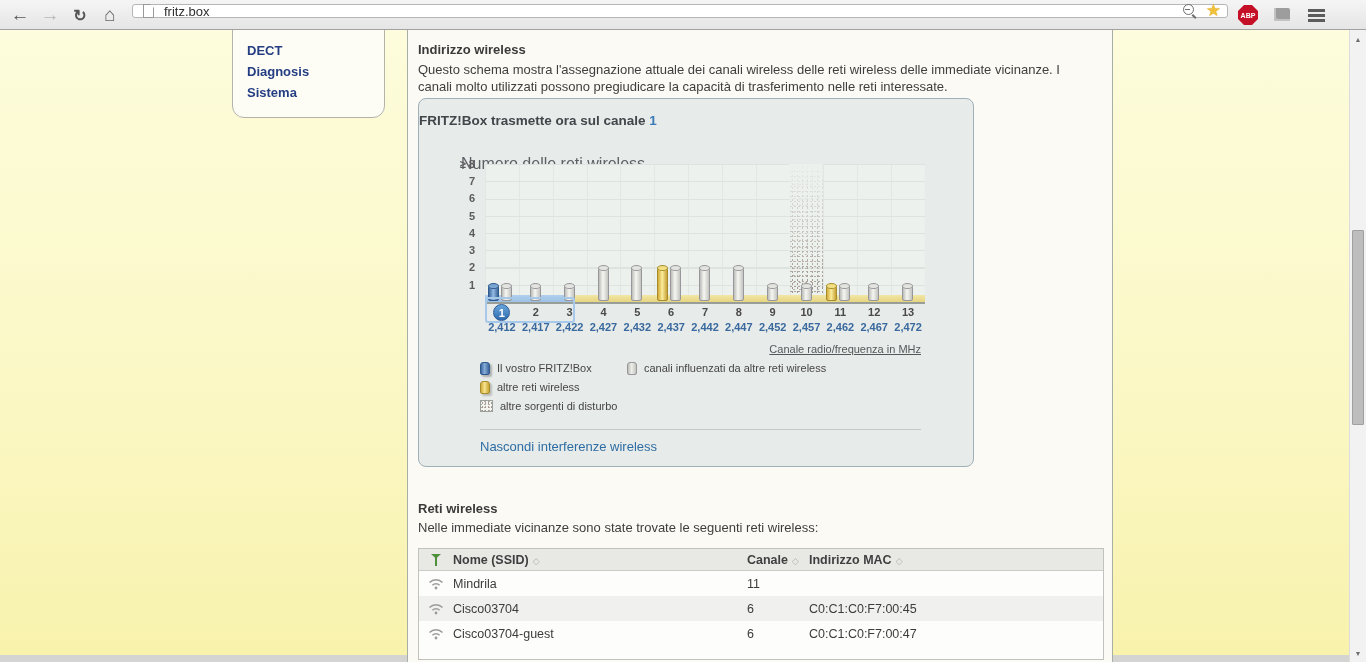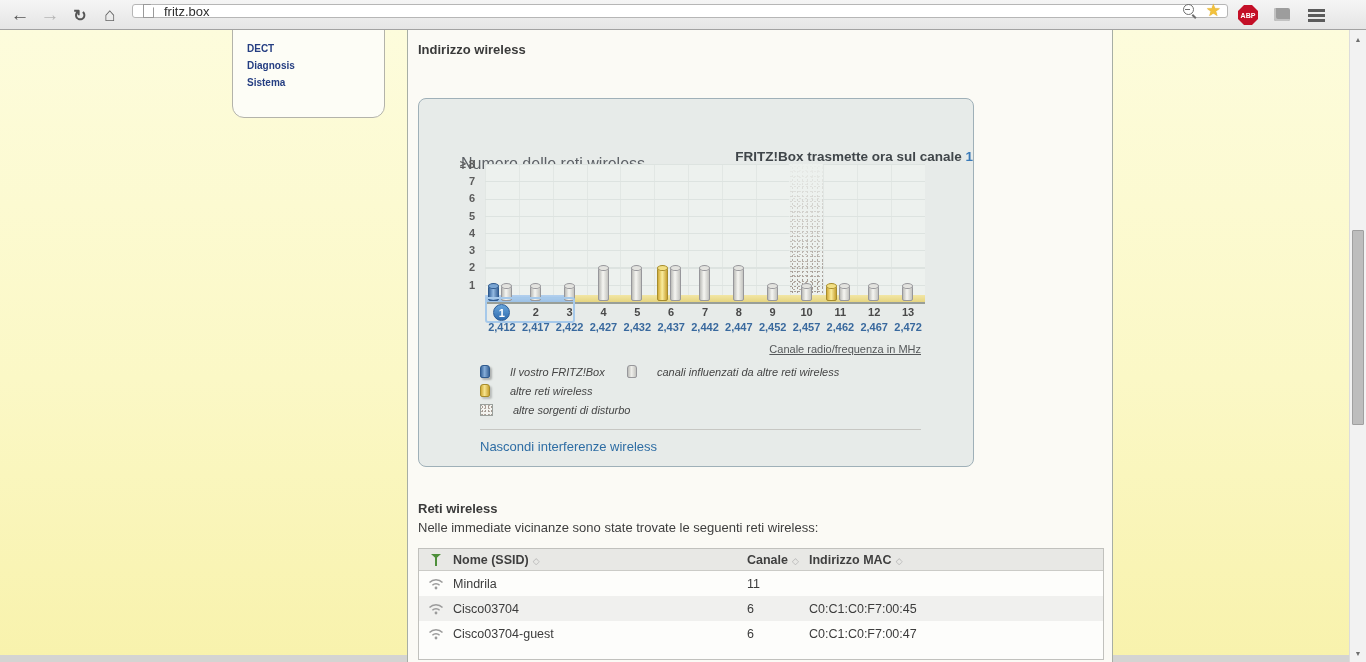--- a/index.html
+++ b/index.html
@@ -40,36 +40,36 @@
   .menu-icon { position:absolute; left:1308px; top:9px; width:17px; height:2.6px; background:#5c5c5c;
     box-shadow:0 5px 0 #5c5c5c, 0 10px 0 #5c5c5c; }
 
   
   .page { position:absolute; left:0; top:30px; width:1349px; height:632px; overflow:hidden;
     background:linear-gradient(180deg,#fdfcdc 0%, #fbf8c6 55%, #f8f2ac 100%); }
   .bottom-strip { position:absolute; left:0; bottom:0; width:100%; height:7px; background:#d4d4d2; z-index:0; }
 
   .sidebar-box { position:absolute; left:232px; top:-20px; width:153px; height:108px; background:#fdfdf6;
     border:1px solid #b3b3aa; border-radius:0 0 12px 12px; z-index:2; padding-top:29px; }
-  .side-item { padding:3px 18px 3px 14px; font-size:10px; font-weight:bold; color:#253e82; cursor:pointer; }
+  .side-item { padding:3px 18px 3px 14px; font-size:13px; font-weight:bold; color:#253e82; cursor:pointer; }
 
   .content { position:absolute; left:407px; top:0; width:706px; height:632px; background:#fbfaf5;
     border-left:1px solid #a7aea5; border-right:1px solid #a7aea5; z-index:1; }
   .sec-title { position:absolute; left:10px; font-size:13px; font-weight:bold; color:#3a3a3a; }
   .sec-desc { position:absolute; left:10px; width:678px; font-size:13px; color:#3e3e3e; line-height:16.5px; }
   #ambiente-title { top:12px; }
   #ambiente-desc { top:32px; }
   #reti-title { top:471px; }
   #reti-desc { top:490px; }
 
   
   .chart-panel { position:absolute; left:10px; top:68px; width:556px; height:369px;
     background:#e7ebe9; border:1px solid #9fb0b8; border-radius:8px; }
-  .chart-title { position:absolute; left:0; top:14px; width:100%; text-align:right;
-    font-size:13.5px; font-weight:bold; color:#40464a;margin-top:36px; }
+  .chart-title { position:absolute; left:0; top:14px; width:100%; text-align:left;
+    font-size:13.5px; font-weight:bold; color:#40464a; }
   .chart-title .chan { color:#3a7ab8; }
   .ylab { position:absolute; left:42px; top:56px; font-size:16px; color:#5d6166; }
   .ytick { position:absolute; right:498px; width:55px; text-align:right; font-size:11px; font-weight:bold; color:#5c5c5c; }
 
   .plot { position:absolute; left:66px; top:65px; width:440px; height:140px;
     background:#edf1ee; border-bottom:2px solid #999f98;
     background-image:
       repeating-linear-gradient(to bottom,#dde3e0 0px,#dde3e0 1px,transparent 1px,transparent 17.25px),
       repeating-linear-gradient(to right,#e2e7e4 0px,#e2e7e4 1px,transparent 1px,transparent 33.846px); }
   .noise { position:absolute; left:304px; top:0; width:34px; height:138px;
@@ -108,21 +108,21 @@
   .chrow span { color:#4a4a4a; }
   .freqrow span { color:#39699e; }
   .circ { display:flex; align-items:center; justify-content:center; width:17px; height:17px; margin:0 auto;
     border-radius:50%; background:linear-gradient(#68a5db,#2f6bae); border:1px solid #2b5c96;
     color:#fff !important; font-size:11px; font-weight:bold; position:relative; top:-2px; }
   .xlab { position:absolute; right:52px; top:244px; font-size:11px; color:#55585a;text-decoration:underline; }
 
   .legend-col { position:absolute; top:263px; }
   .legend-col.c1 { left:61px; }
   .legend-col.c2 { left:208px; }
-  .lentry { display:flex; align-items:center; gap:20px; height:19px; font-size:11px; color:#454545;font-style:italic; }
+  .lentry { display:flex; align-items:flex-start; gap:7px; height:19px; font-size:11px; color:#454545; }
   .licon { flex:none; }
   .licon.cylsm { width:10px; height:13px; border-radius:3px 3px 2px 2px; position:relative; border-width:1px; border-style:solid; }
   .licon.cyl-blue { background:linear-gradient(90deg,#3c699f,#85add8 45%,#3c669a); border-color:#2f5a8e; box-shadow:2px 2px 2px rgba(0,0,0,0.25); }
   .licon.cyl-yellow { background:linear-gradient(90deg,#d1ab38,#f6e48e 45%,#c9a232); border-color:#a68c2c; box-shadow:2px 2px 2px rgba(0,0,0,0.2); }
   .licon.cyl-grey { background:linear-gradient(90deg,#bcbcb8,#eeeeea 45%,#c4c4c0); border-color:#97979b; }
   .licon.bandic { width:16px; height:10px; border:1px solid #5d87ad; border-radius:2px;
     background:linear-gradient(#6d9cc9,#d6e7f5 55%,#8fb8de); }
   .licon.noiseic { width:13px; height:12px; border:1px solid #9aa09c; background-color:#f3f3ef;
     background-image:radial-gradient(circle,#a59a92 0.7px,transparent 0.9px),radial-gradient(circle,#b2a8a0 0.7px,transparent 0.9px);
     background-size:3px 4px,4px 3px; background-position:0 0,2px 2px; }
@@ -178,20 +178,21 @@
     <div class="bottom-strip"></div>
 
     <div class="sidebar-box">
       <div class="side-item">DECT</div>
       <div class="side-item">Diagnosis</div>
       <div class="side-item">Sistema</div>
     </div>
 
     <div class="content">
       <div class="sec-title" id="ambiente-title">Indirizzo wireless</div>
+      <div class="sec-desc" id="ambiente-desc">Questo schema mostra l'assegnazione attuale dei canali wireless delle reti wireless delle immediate vicinanze. I canali molto utilizzati possono pregiudicare la capacità di trasferimento nelle reti interessate.</div>
 
       <div class="chart-panel">
         <div class="chart-title">
           <span>FRITZ!Box trasmette ora sul canale </span><span class="chan">1</span>
         </div>
         <div class="ylab">Numero delle reti wireless</div>
 
         <span class="ytick" style="top:59px">≥ 8</span>
         <span class="ytick" style="top:76px">7</span>
         <span class="ytick" style="top:93px">6</span>

